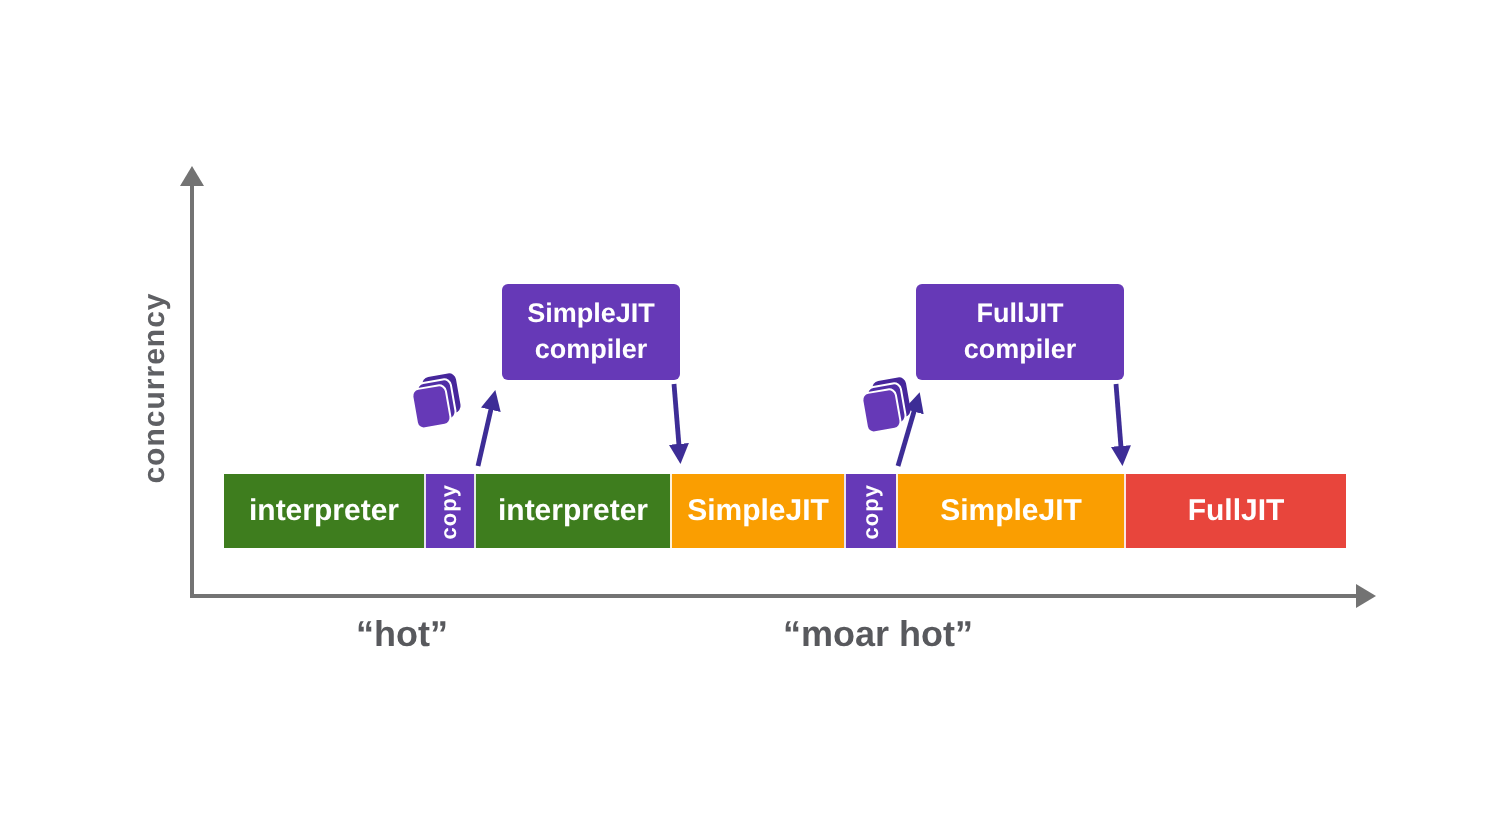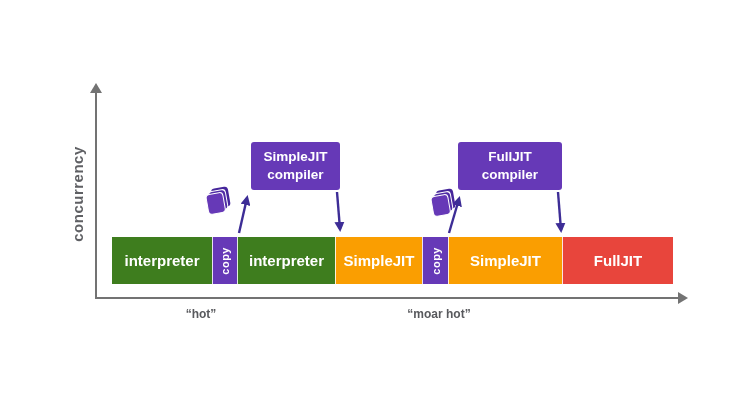--- a/index.html
+++ b/index.html
@@ -44,21 +44,21 @@
     font-size: 15px; font-weight: bold; letter-spacing: 0.5px;
     color: #5f6064;
   }
 
   
   .timeline {
     position: absolute; left: 112px; top: 237px;
     width: 561px; height: 47px;
   }
   .seg {
-    position: absolute; top: 0; height: 47px;
+    position: absolute; top: 0; height: 37px;
     display: flex; align-items: center; justify-content: center;
     color: #ffffff; font-weight: bold; font-size: 15px;
     box-sizing: border-box;
   }
   .seg + .seg { border-left: 1px solid rgba(255,255,255,0.85); }
   .seg.green  { background: #3e7d1e; }
   .seg.orange { background: #fa9e01; }
   .seg.red    { background: #e8453c; }
   .seg.purple { background: #6639b7; }
   .seg-1 { left: 0;     width: 100px; }
@@ -92,21 +92,21 @@
 
   
   .pages-icon { position: absolute; }
   .pages-icon.icon-1 { left: 202px; top: 184px; }
   .pages-icon.icon-2 { left: 427px; top: 186px; }
 
   
   .x-label {
     position: absolute; top: 307px;
     transform: translateX(-50%);
-    font-size: 12px; font-weight: bold; color: #58595d;
+    font-size: 18px; font-weight: bold; color: #58595d;
     white-space: nowrap;
   }
   .x-label.hot { left: 201px; }
   .x-label.moar-hot { left: 413px; margin-left: 26px; }
 </style>
 </head>
 <body>
 
 <div class="canvas">
 

